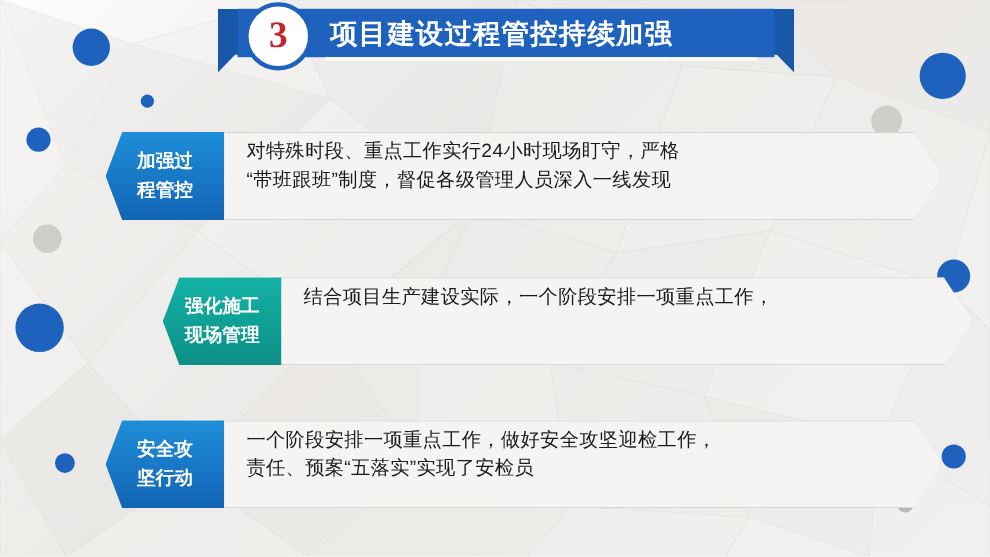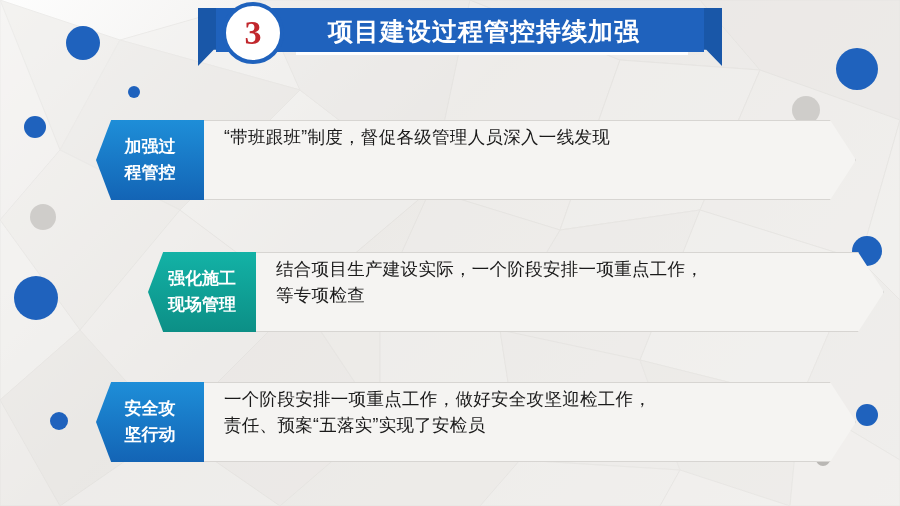--- a/index.html
+++ b/index.html
@@ -62,21 +62,20 @@
     top: 14px;
     width: 410px;
     height: 34px;
     line-height: 34px;
     color: #ffffff;
     font-size: 25px;
     font-weight: bold;
     letter-spacing: 1px;
     z-index: 8;
     white-space: nowrap;
-    margin-left: 28px;
   }
   .banner-underline {
     position: absolute;
     left: 296px;
     top: 52px;
     width: 392px;
     height: 3px;
     background: #ffffff;
     z-index: 8;
   }
@@ -220,33 +219,33 @@
   </div>
   <div class="banner-title">项目建设过程管控持续加强</div>
 
   <div class="row row-1">
     <div class="body-box"></div>
     <div class="tag">
       <span>加强过</span>
       <span>程管控</span>
     </div>
     <div class="body-text">
+      <div>对特殊时段、重点工作实行24小时现场盯守，严格</div>
       <div>“带班跟班”制度，督促各级管理人员深入一线发现</div>
     </div>
   </div>
 
   <div class="row row-2">
     <div class="body-box"></div>
     <div class="tag">
       <span>强化施工</span>
       <span>现场管理</span>
     </div>
     <div class="body-text">
       <div>结合项目生产建设实际，一个阶段安排一项重点工作，</div>
-      <div>等专项检查</div>
     </div>
   </div>
 
   <div class="row row-3">
     <div class="body-box"></div>
     <div class="tag">
       <span>安全攻</span>
       <span>坚行动</span>
     </div>
     <div class="body-text">

